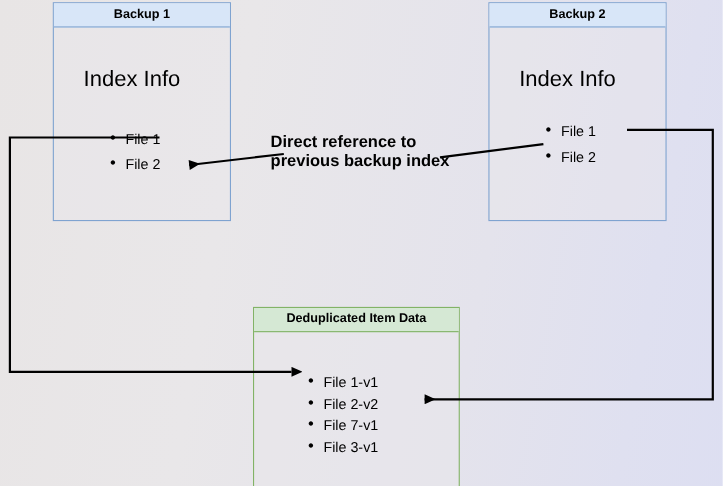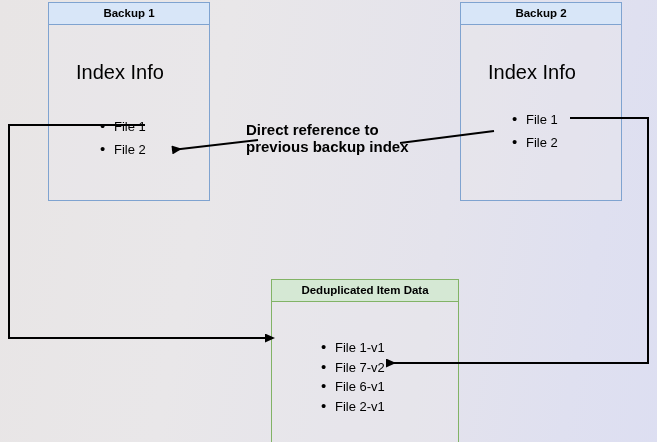--- a/index.html
+++ b/index.html
@@ -42,21 +42,21 @@
   .node-body {
     position: relative;
     width: 100%;
   }
 
   
   .blue            { border-color: #7fa3d0; }
   .blue .node-title{ background: #d8e6f8; border-bottom-color: #7fa3d0; }
 
   
-  .green            { border-color: #82b366; margin-left: 41px; }
+  .green            { border-color: #82b366; }
   .green .node-title{ background: #d5e8d4; border-bottom-color: #82b366; }
 
   
   .section-label {
     position: absolute;
     font-size: 20px;
     color: #000;
     white-space: nowrap;
   }
   .bullet-list {
@@ -111,39 +111,39 @@
     <div class="node-title">Backup 1</div>
     <div class="node-body" style="height:175px;">
       <div class="section-label" style="left:27px; top:36px;">Index Info</div>
       <ul class="bullet-list list-wide" style="left:51px; top:90px;">
         <li>File 1</li>
         <li>File 2</li>
       </ul>
     </div>
   </div>
 
-  <div class="node blue" style="left:460px; top:2px; width:162px; height:199px;">
+  <div class="node blue" style="left:444px; top:2px; width:162px; height:199px;">
     <div class="node-title">Backup 2</div>
     <div class="node-body" style="height:175px;">
       <div class="section-label" style="left:27px; top:36px;">Index Info</div>
       <ul class="bullet-list list-wide" style="left:51px; top:83px;">
         <li>File 1</li>
         <li>File 2</li>
       </ul>
     </div>
   </div>
 
   <div class="node green" style="left:230px; top:279px; width:188px; height:164px;">
     <div class="node-title">Deduplicated Item Data</div>
     <div class="node-body" style="height:140px;">
       <ul class="bullet-list list-tight" style="left:49px; top:36px;">
         <li>File 1-v1</li>
-        <li>File 7-v2</li>
-        <li>File 6-v1</li>
-        <li>File 2-v1</li>
+        <li>File 2-v2</li>
+        <li>File 7-v1</li>
+        <li>File 3-v1</li>
       </ul>
     </div>
   </div>
 
   <div class="caption" style="left:246px; top:122px; width:170px;">Direct reference to
 previous backup index</div>
 
   <svg id="links" viewBox="0 0 657 442" xmlns="http://www.w3.org/2000/svg">
     <defs>
       <marker id="arrowL" markerWidth="11" markerHeight="9" refX="10" refY="4.5" orient="auto" markerUnits="userSpaceOnUse">

